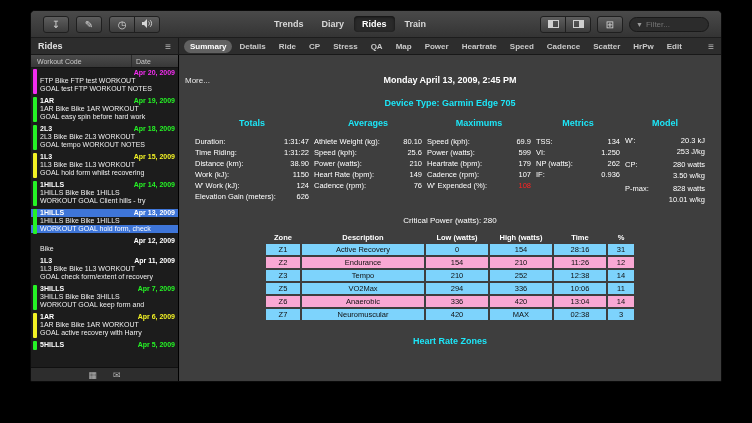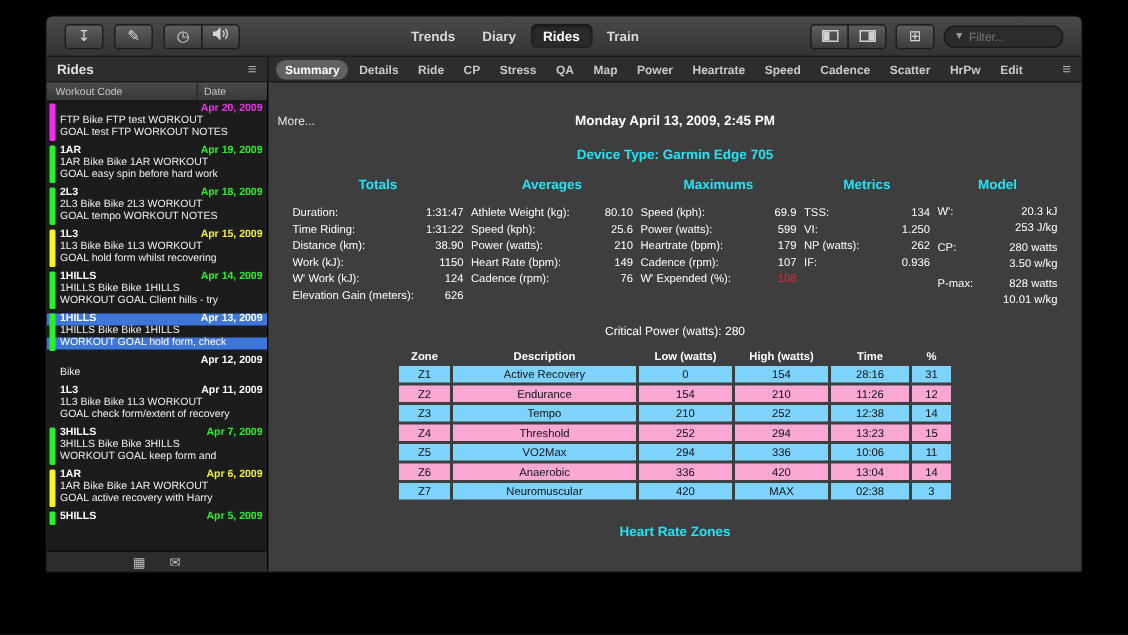--- a/index.html
+++ b/index.html
@@ -438,28 +438,20 @@
             <td>12</td>
           </tr>
           <tr class="alt-a">
             <td>Z3</td>
             <td>Tempo</td>
             <td>210</td>
             <td>252</td>
             <td>12:38</td>
             <td>14</td>
           </tr>
-          <tr class="alt-b">
-            <td>Z4</td>
-            <td>Threshold</td>
-            <td>252</td>
-            <td>294</td>
-            <td>13:23</td>
-            <td>15</td>
-          </tr>
           <tr class="alt-a">
             <td>Z5</td>
             <td>VO2Max</td>
             <td>294</td>
             <td>336</td>
             <td>10:06</td>
             <td>11</td>
           </tr>
           <tr class="alt-b">
             <td>Z6</td>

